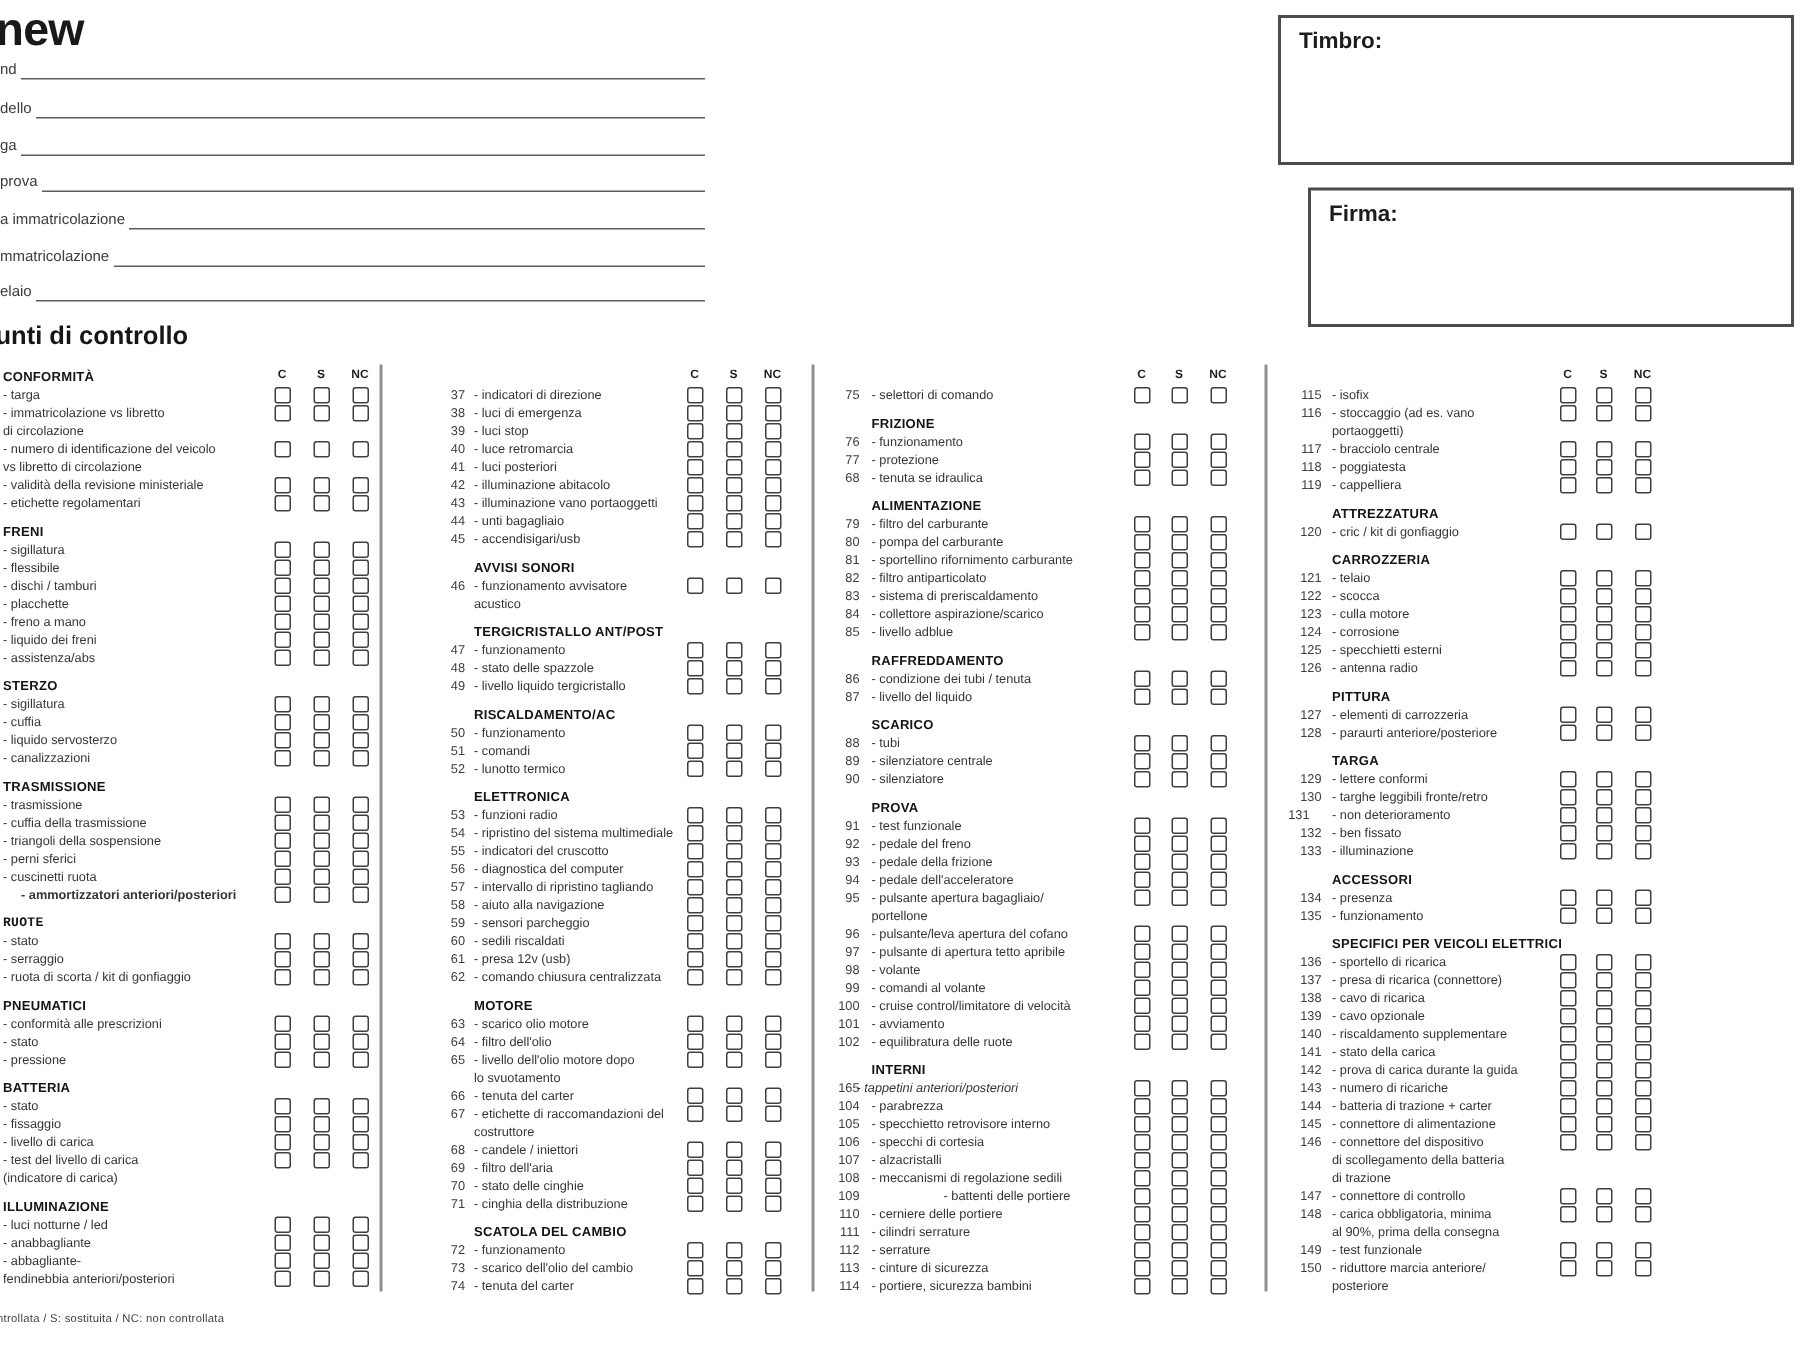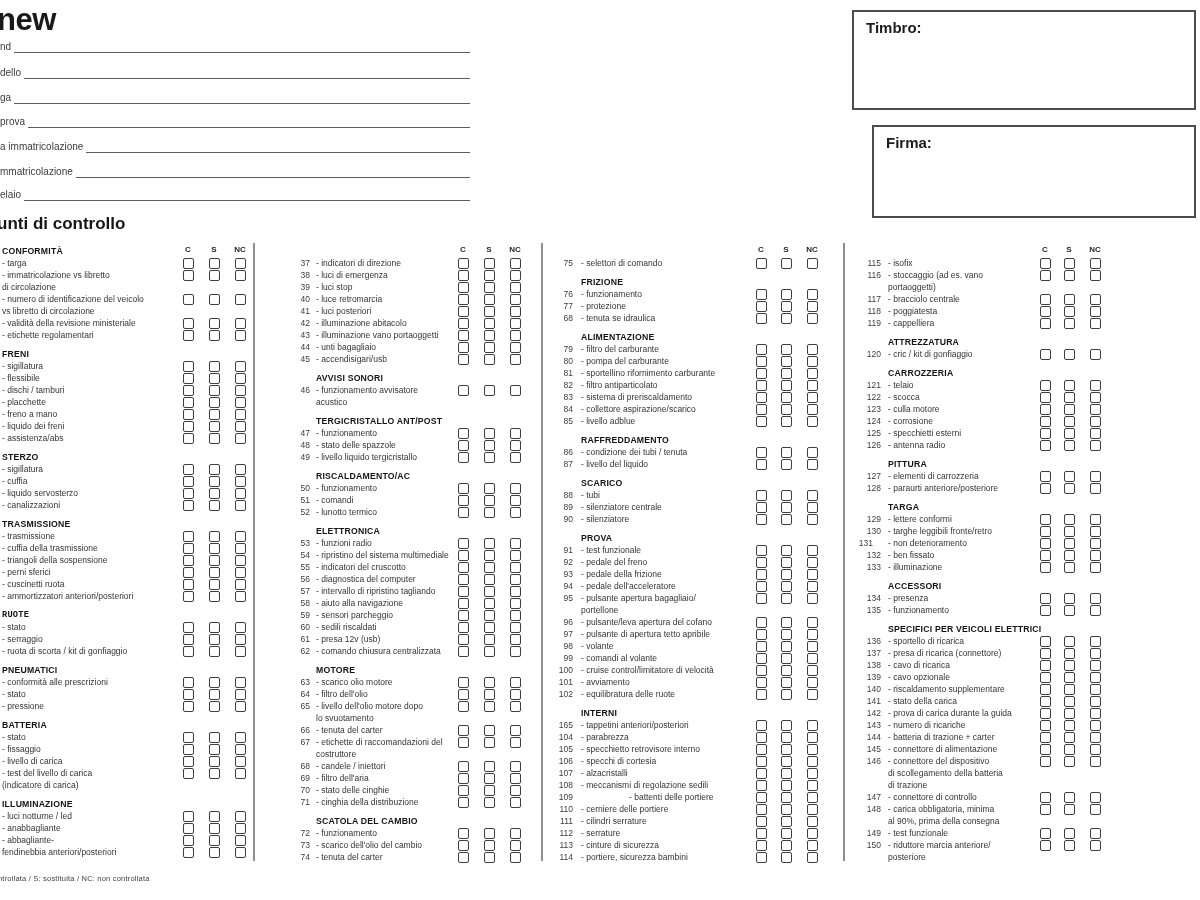--- a/index.html
+++ b/index.html
@@ -237,21 +237,21 @@
           <span class="cb" style="left: 209px;"></span>
           <span class="cb" style="left: 235px;"></span>
         </div>
         <div class="line">
           <span class="txt" style="left: 2px;">- cuscinetti ruota</span>
           <span class="cb" style="left: 183px;"></span>
           <span class="cb" style="left: 209px;"></span>
           <span class="cb" style="left: 235px;"></span>
         </div>
         <div class="line">
-          <span class="txt" style="left: 2px;">- ammortizzatori anteriori/posteriori</span>
+          <span class="txt" style="left: 14px; font-weight: bold;">- ammortizzatori anteriori/posteriori</span>
           <span class="cb" style="left: 183px;"></span>
           <span class="cb" style="left: 209px;"></span>
           <span class="cb" style="left: 235px;"></span>
         </div>
       </div>
       <div class="sec gap">
         <div class="line title">
           <span class="txt" style="left: 2px; font-family: Liberation Mono, monospace;">RUOTE</span>
         </div>
         <div class="line">
@@ -903,21 +903,21 @@
           <span class="cb" style="left: 240px;"></span>
           <span class="cb" style="left: 266px;"></span>
         </div>
       </div>
       <div class="sec gap">
         <div class="line title">
           <span class="txt" style="left: 40px;">INTERNI</span>
         </div>
         <div class="line">
           <span class="num" style="left: 6px; width: 26px;">165</span>
-          <span class="txt" style="left: 40px;">- tappetini anteriori/posteriori</span>
+          <span class="txt" style="left: 30px; font-style: italic;">- tappetini anteriori/posteriori</span>
           <span class="cb" style="left: 215px;"></span>
           <span class="cb" style="left: 240px;"></span>
           <span class="cb" style="left: 266px;"></span>
         </div>
         <div class="line">
           <span class="num" style="left: 6px; width: 26px;">104</span>
           <span class="txt" style="left: 40px;">- parabrezza</span>
           <span class="cb" style="left: 215px;"></span>
           <span class="cb" style="left: 240px;"></span>
           <span class="cb" style="left: 266px;"></span>

